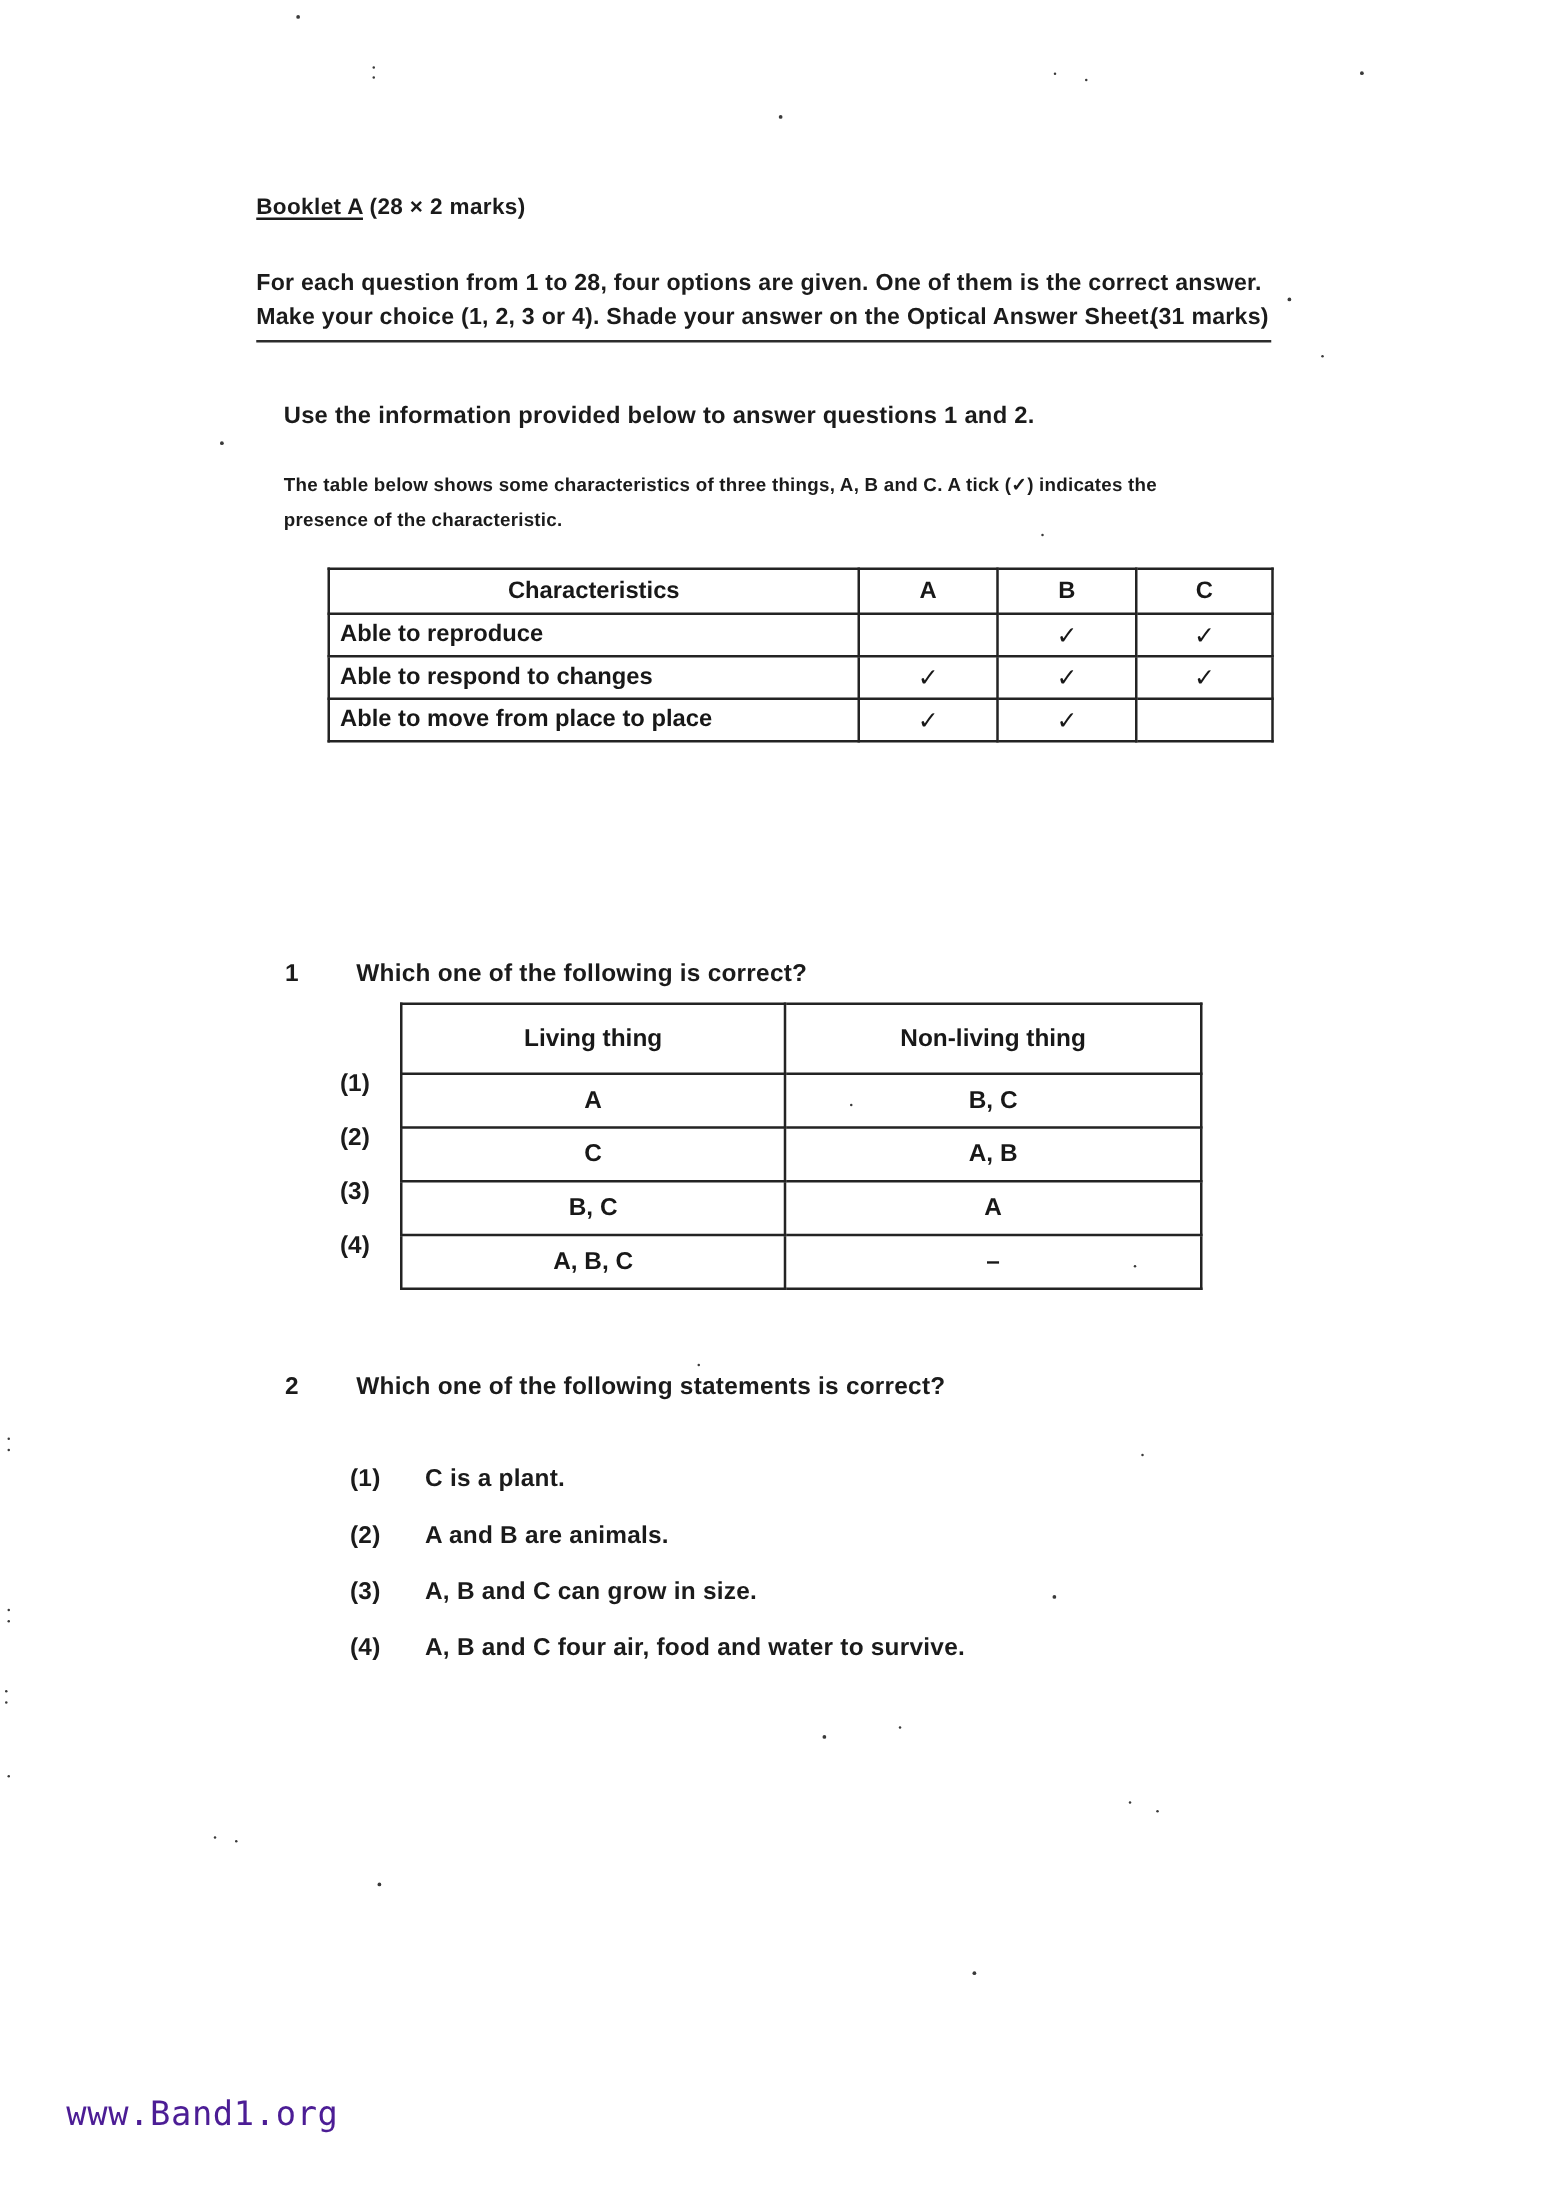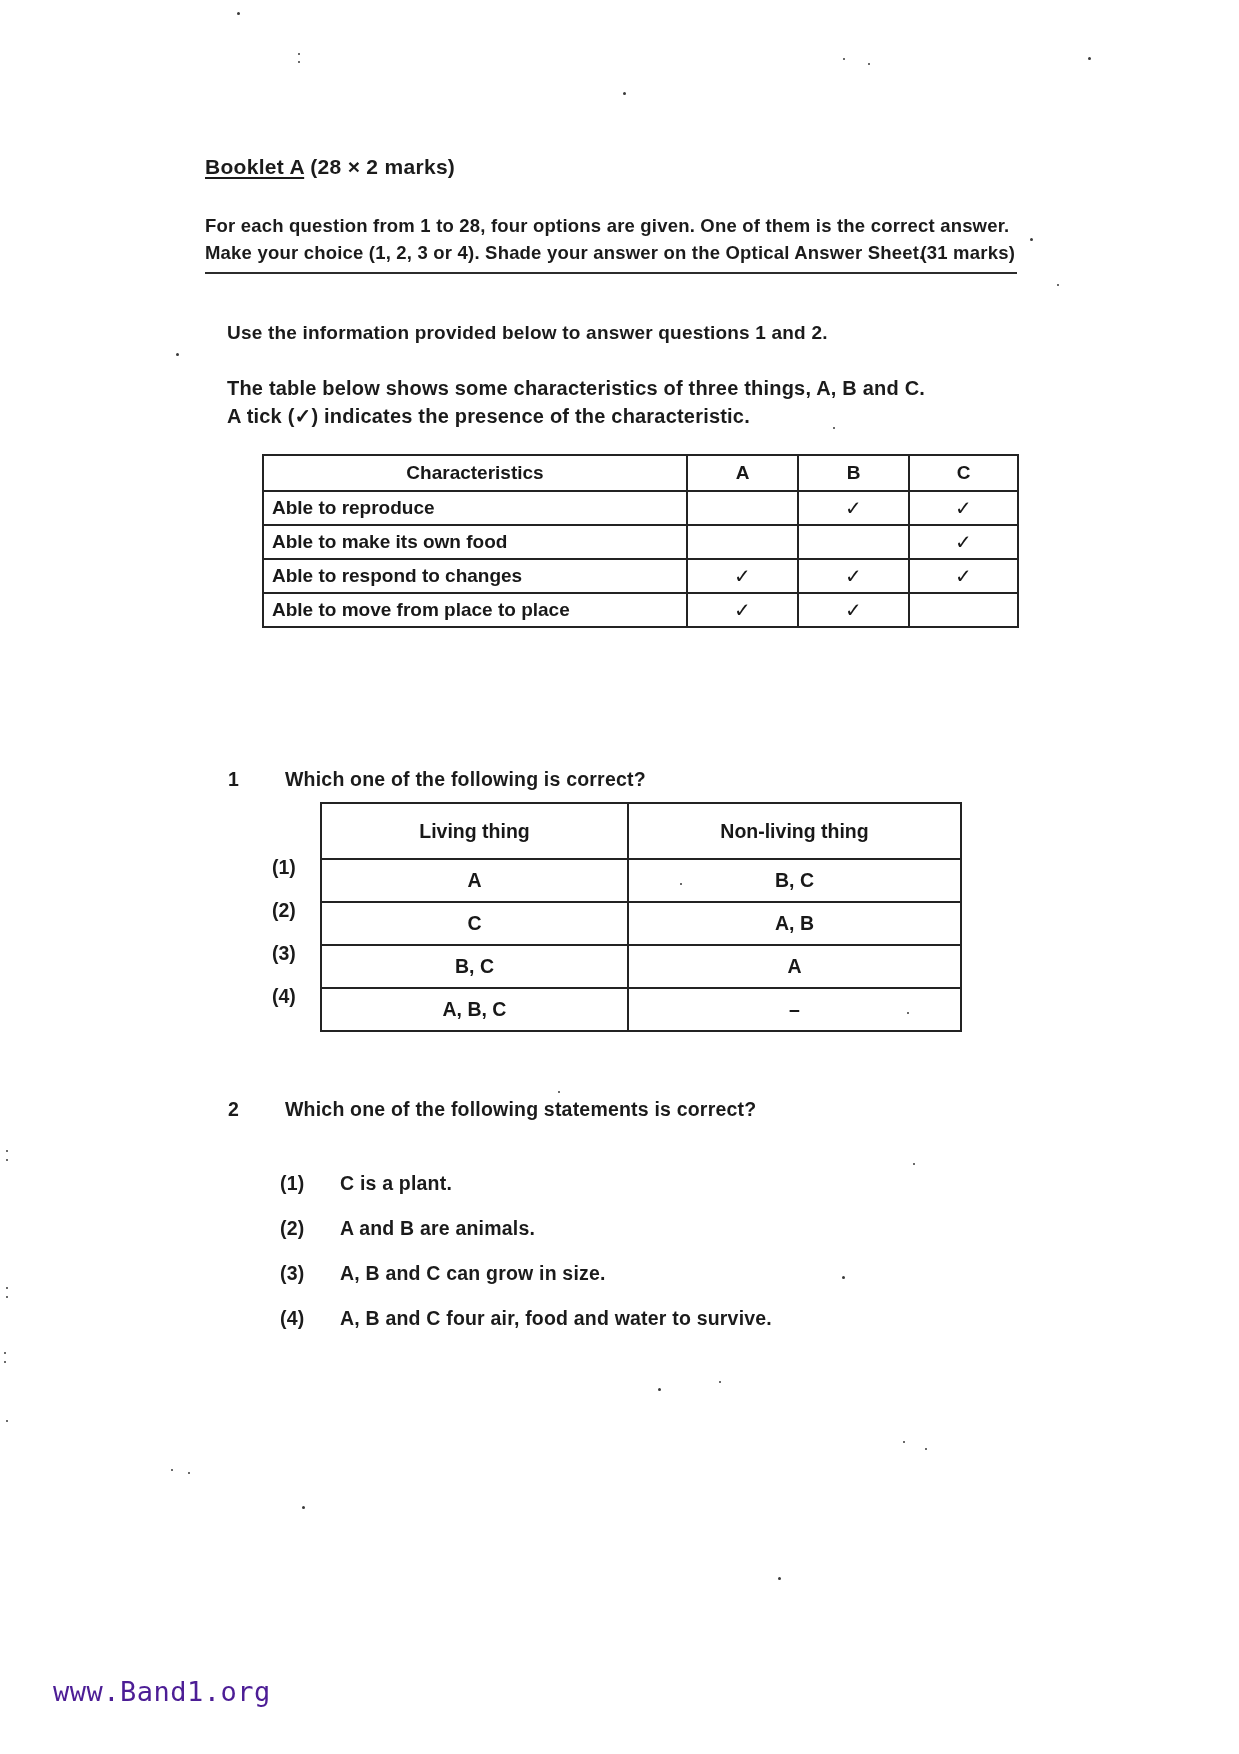--- a/index.html
+++ b/index.html
@@ -9,21 +9,21 @@
     background:#ffffff;
     font-family:"Liberation Sans", sans-serif;
     color:#1b1b1b;
     overflow:hidden;
   }
   .scan-page { position:absolute; inset:0; background:#fff; }
 
   
   .booklet-header {
     position:absolute; left:205px; top:155px;
-    font-size:21px; font-weight:bold; letter-spacing:0.3px;
+    font-size:18px; font-weight:bold; letter-spacing:0.3px;
   }
   .booklet-header .title {
     text-decoration:underline;
     text-decoration-thickness:2px;
     text-underline-offset:3px;
   }
 
   
   .instructions {
     position:absolute; left:205px; top:212px; width:812px;
@@ -36,21 +36,21 @@
     position:absolute; right:2px; bottom:6px;
     font-size:18.5px; font-weight:bold;
   }
 
   .use-info {
     position:absolute; left:227px; top:322px;
     font-size:19px; font-weight:bold; letter-spacing:0.2px;
   }
   .table-intro {
     position:absolute; left:227px; top:375px; width:710px;
-    font-size:20px; font-weight:bold; line-height:27.5px; letter-spacing:0.2px;
+    font-size:15px; font-weight:bold; line-height:27.5px; letter-spacing:0.2px;
   }
 
   
   .char-table {
     position:absolute; left:262px; top:454px; width:755px;
     border-collapse:collapse; table-layout:fixed;
     font-size:19px; font-weight:bold; color:#181818;
   }
   .char-table col.c-label { width:424px; }
   .char-table col.c-a { width:111px; }
@@ -144,26 +144,20 @@
         <tr>
       <th>Characteristics</th>
       <th>A</th>
       <th>B</th>
       <th class="dot-left">C</th>
     </tr>
     <tr>
       <td>Able to reproduce</td>
       <td class="tick"></td>
       <td class="tick">✓</td>
-      <td class="tick dot-left">✓</td>
-    </tr>
-    <tr class="dashed-top">
-      <td>Able to make its own food</td>
-      <td class="tick"></td>
-      <td class="tick"></td>
       <td class="tick dot-left">✓</td>
     </tr>
     <tr class="dashed-top">
       <td>Able to respond to changes</td>
       <td class="tick">✓</td>
       <td class="tick">✓</td>
       <td class="tick dot-left">✓</td>
     </tr>
     <tr>
       <td>Able to move from place to place</td>

